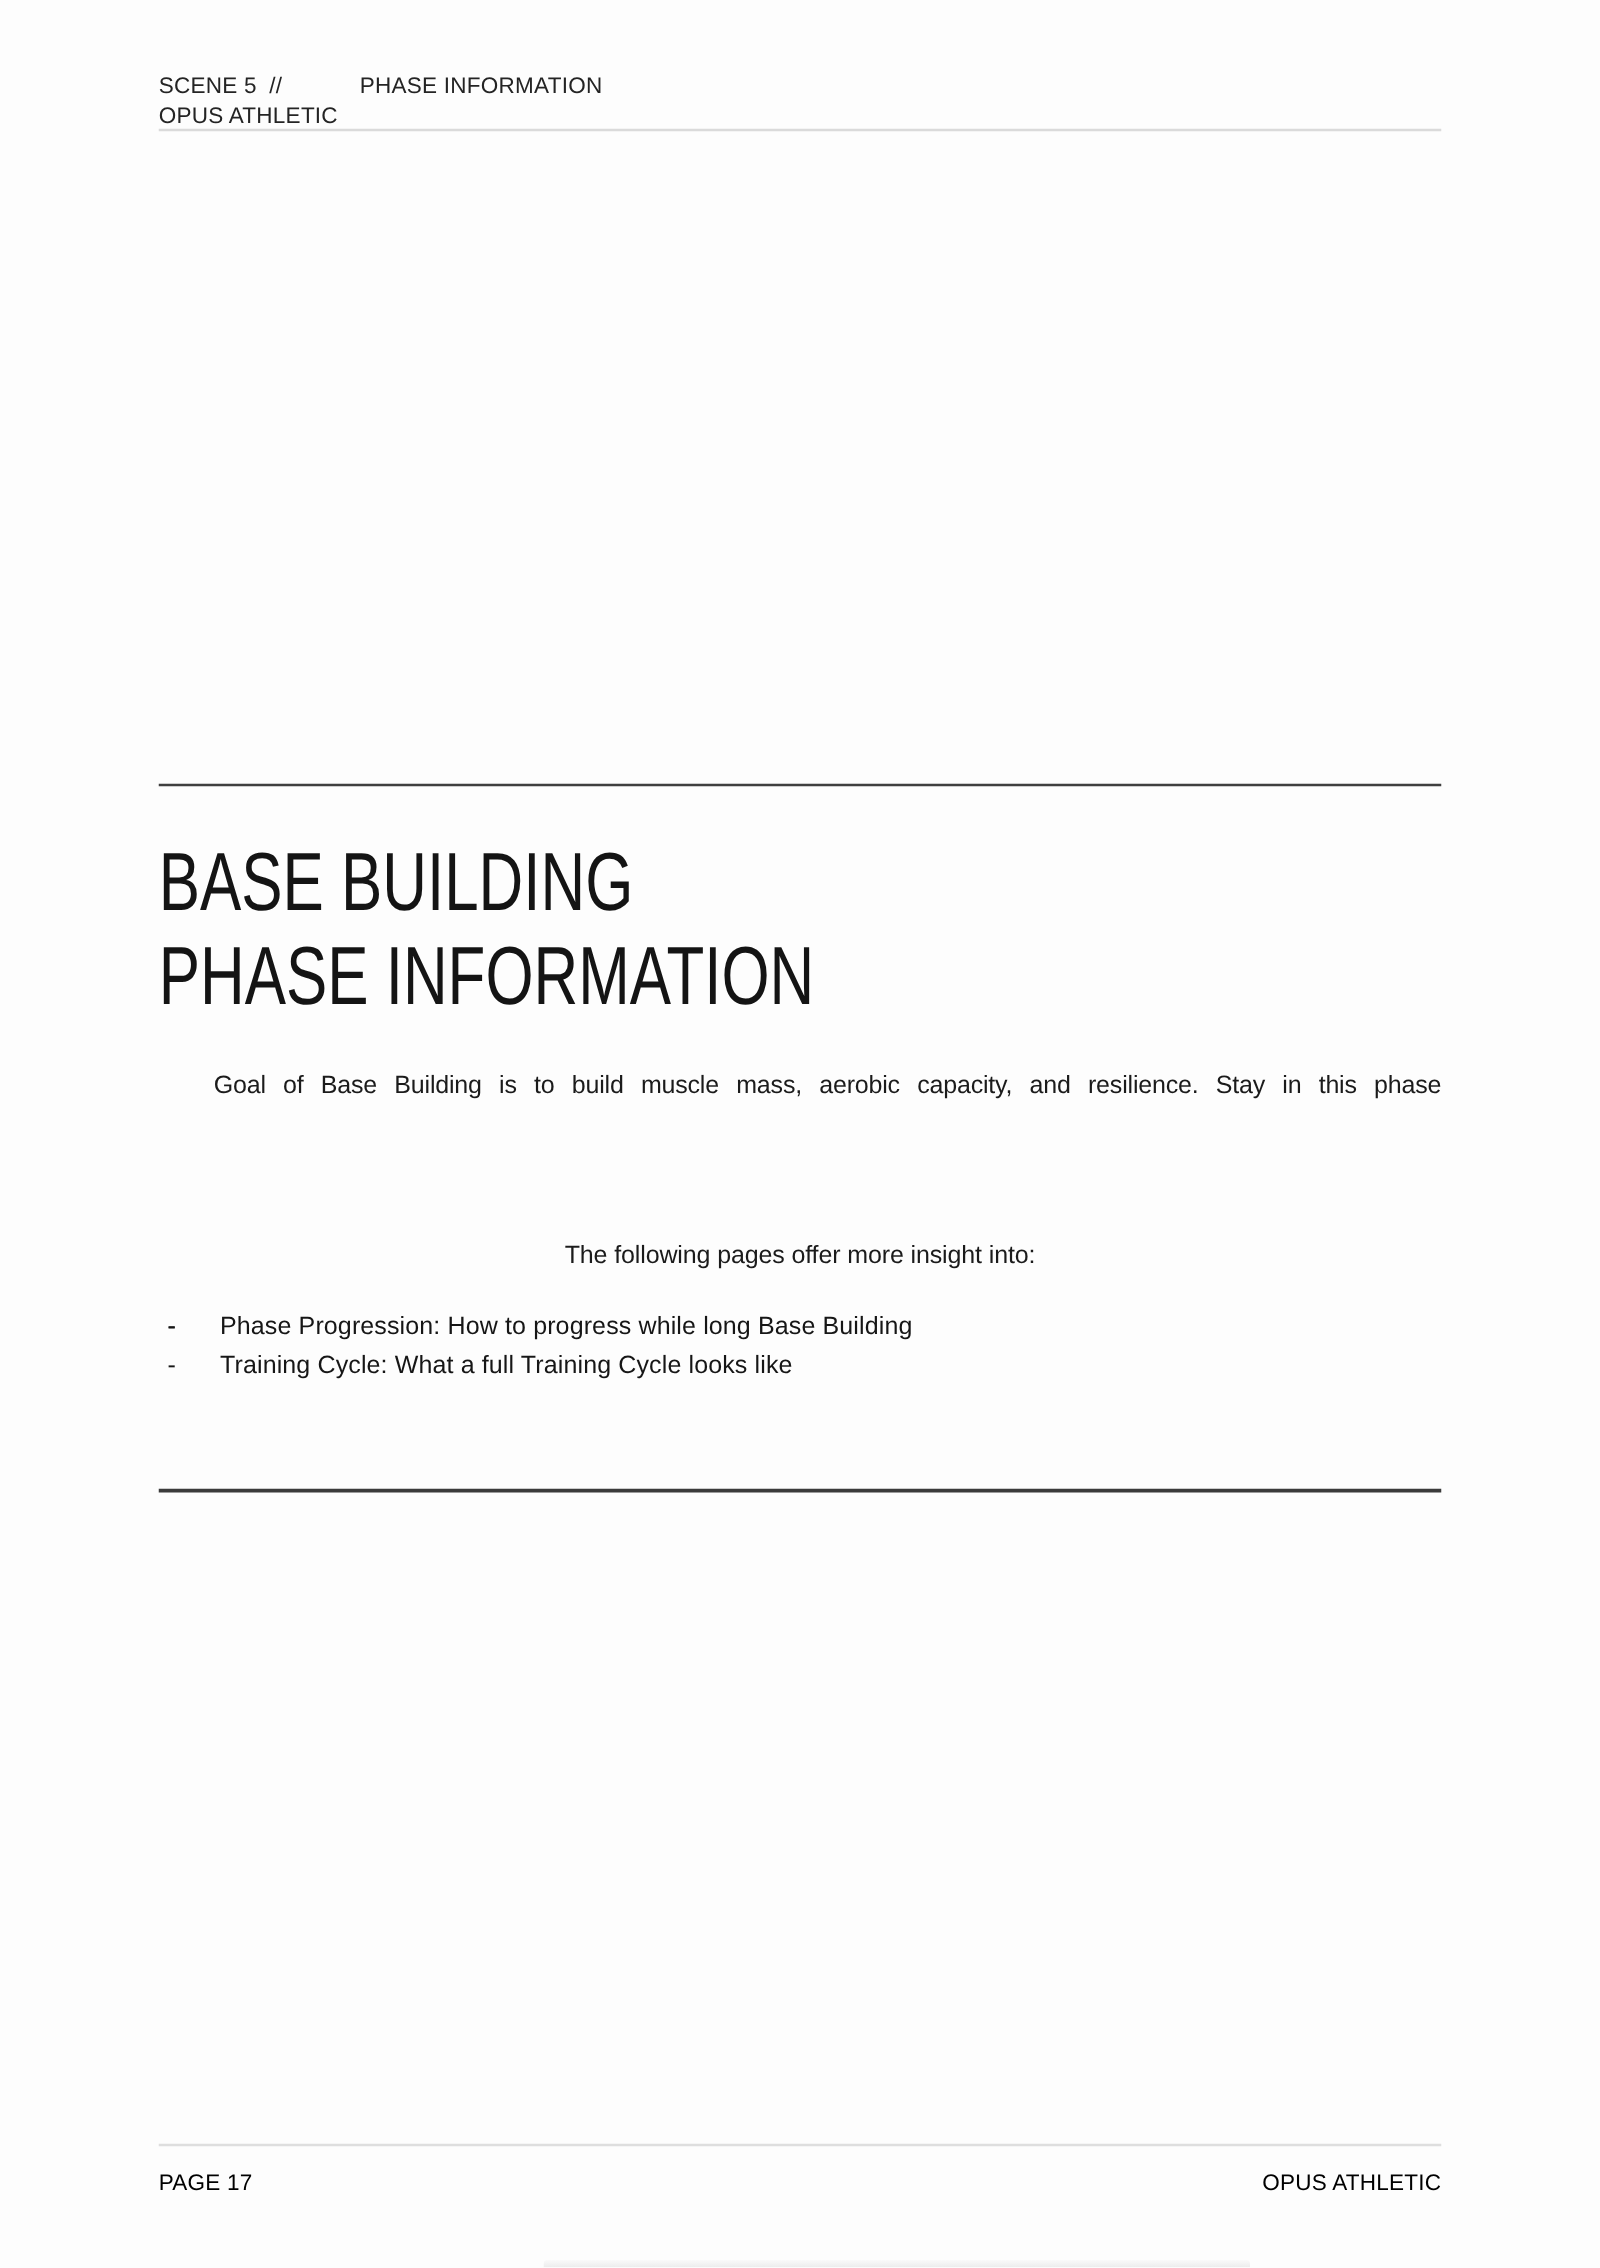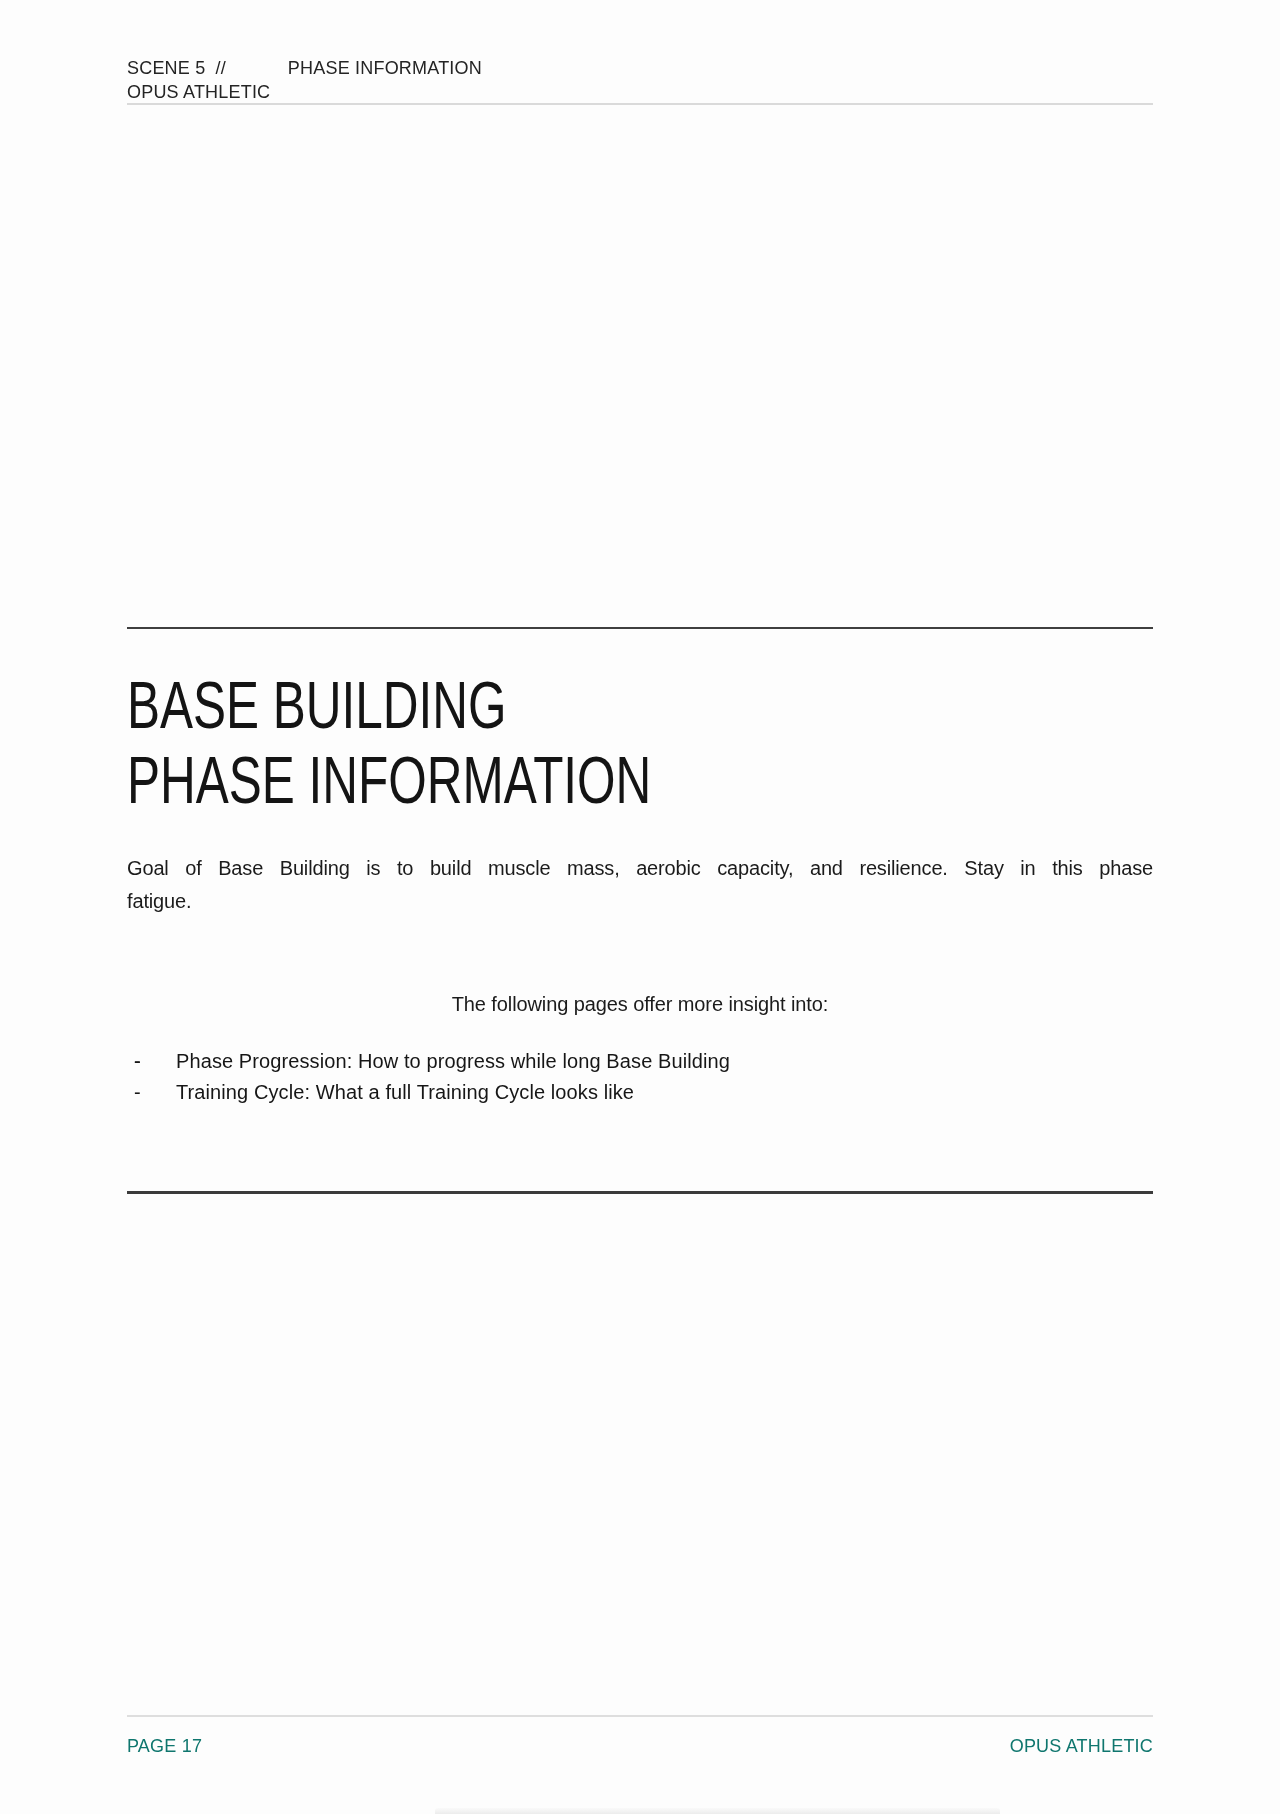--- a/index.html
+++ b/index.html
@@ -77,20 +77,21 @@
     font-size: 20px;
     line-height: 33px;
     letter-spacing: -0.15px;
     color: #1b1b1b;
   }
   .para-line { white-space: nowrap; }
   .para-line.justified {
     white-space: normal;
     text-align: justify;
     text-align-last: justify;
+    margin-left: 44px;
   }
 
   .intro-line {
     position: absolute;
     top: 988px;
     left: 127px;
     right: 127px;
     font-size: 20px;
     line-height: 33px;
     letter-spacing: -0.1px;
@@ -133,21 +134,21 @@
     position: absolute;
     top: 1734px;
     left: 127px;
     right: 127px;
     display: flex;
     justify-content: space-between;
     align-items: center;
     font-size: 18px;
     line-height: 24px;
     letter-spacing: 0.2px;
-    color: #0f766e;
+    color: #000000;
     white-space: nowrap;
   }
 
   .bottom-page-shadow {
     position: absolute;
     top: 1808px;
     left: 435px;
     width: 565px;
     height: 6px;
     background: linear-gradient(to bottom, #fafafa, #ececec);
@@ -170,21 +171,20 @@
   <div class="rule-light-top"></div>
 
   <div class="rule-dark-top"></div>
   <div class="big-title">
     <div>BASE BUILDING</div>
     <div>PHASE INFORMATION</div>
   </div>
 
   <div class="paragraph">
     <div class="para-line justified">Goal of Base Building is to build muscle mass, aerobic capacity, and resilience. Stay in this phase</div>
-    <div class="para-line">fatigue.</div>
   </div>
 
   <div class="intro-line">The following pages offer more insight into:</div>
 
   <div class="bullet-list">
     <div class="bullet-item">
       <span class="bullet-marker">-</span>
     </div>
     <div class="bullet-item">
       <span class="bullet-marker">-</span>

